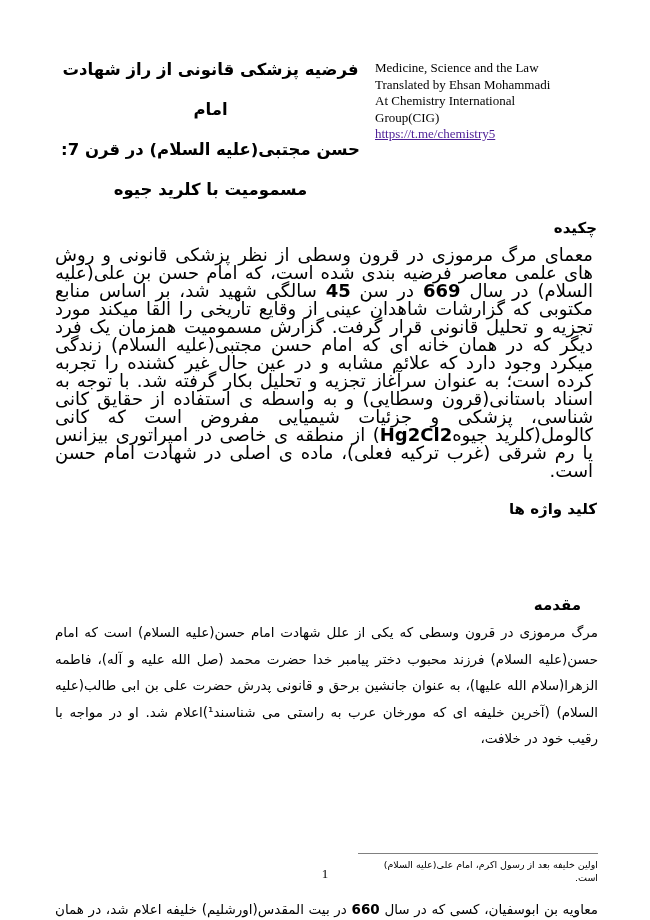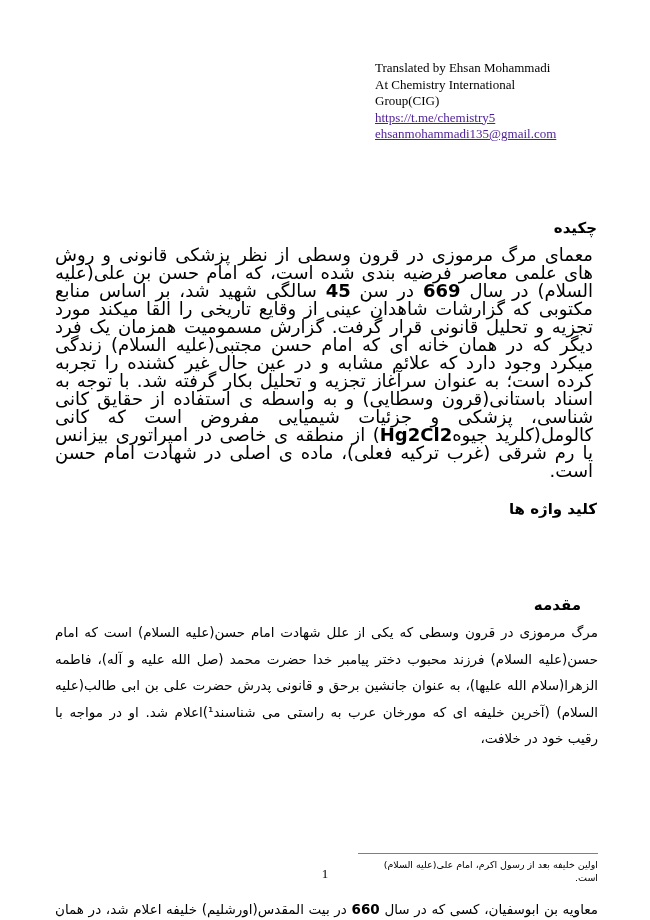--- a/index.html
+++ b/index.html
@@ -74,27 +74,32 @@
     text-align:center; font-size:13px;
     font-family:"Liberation Serif","DejaVu Serif",serif;
   }
   b{font-weight:bold;}
 </style>
 </head>
 <body>
 
 <div class="page">
 
+  <div class="title-fa">
+    <div>فرضیه پزشکی قانونی از راز شهادت امام</div>
+    <div>حسن مجتبی(علیه السلام) در قرن <b>7</b>:</div>
+    <div>مسمومیت با کلرید جیوه</div>
+  </div>
 
   <div class="credits">
+    <div>Medicine, Science and the Law</div>
     <div>Translated by Ehsan Mohammadi</div>
     <div>At Chemistry International</div>
     <div>Group(CIG)</div>
     <div><a>https://t.me/chemistry5</a></div>
-    <div><a>ehsanmohammadi135@gmail.com</a></div>
   </div>
 
 
   <div class="h-fa h-abstract">چکیده</div>
   <div class="abstract-body">معمای مرگ مرموزی در قرون وسطی از نظر پزشکی قانونی و روش های علمی معاصر فرضیه بندی شده است، که امام حسن بن علی(علیه السلام) در سال <b>669</b> در سن <b>45</b> سالگی شهید شد، بر اساس منابع مکتوبی که گزارشات شاهدان عینی از وقایع تاریخی را القا میکند مورد تجزیه و تحلیل قانونی قرار گرفت. گزارش مسمومیت همزمان یک فرد دیگر که در همان خانه ای که امام حسن مجتبی(علیه السلام) زندگی میکرد وجود دارد که علائم مشابه و در عین حال غیر کشنده را تجربه کرده است؛ به عنوان سرآغاز تجزیه و تحلیل بکار گرفته شد. با توجه به اسناد باستانی(قرون وسطایی) و به واسطه ی استفاده از حقایق کانی شناسی، پزشکی و جزئیات شیمیایی مفروض است که کانی کالومل(کلرید جیوه<b>Hg2Cl2</b>) از منطقه ی خاصی در امپراتوری بیزانس یا رم شرقی (غرب ترکیه فعلی)، ماده ی اصلی در شهادت امام حسن است.</div>
 
   <div class="h-fa h-keywords">کلید واژه ها</div>
 
   <div class="columns">
     <div class="col col-left">

